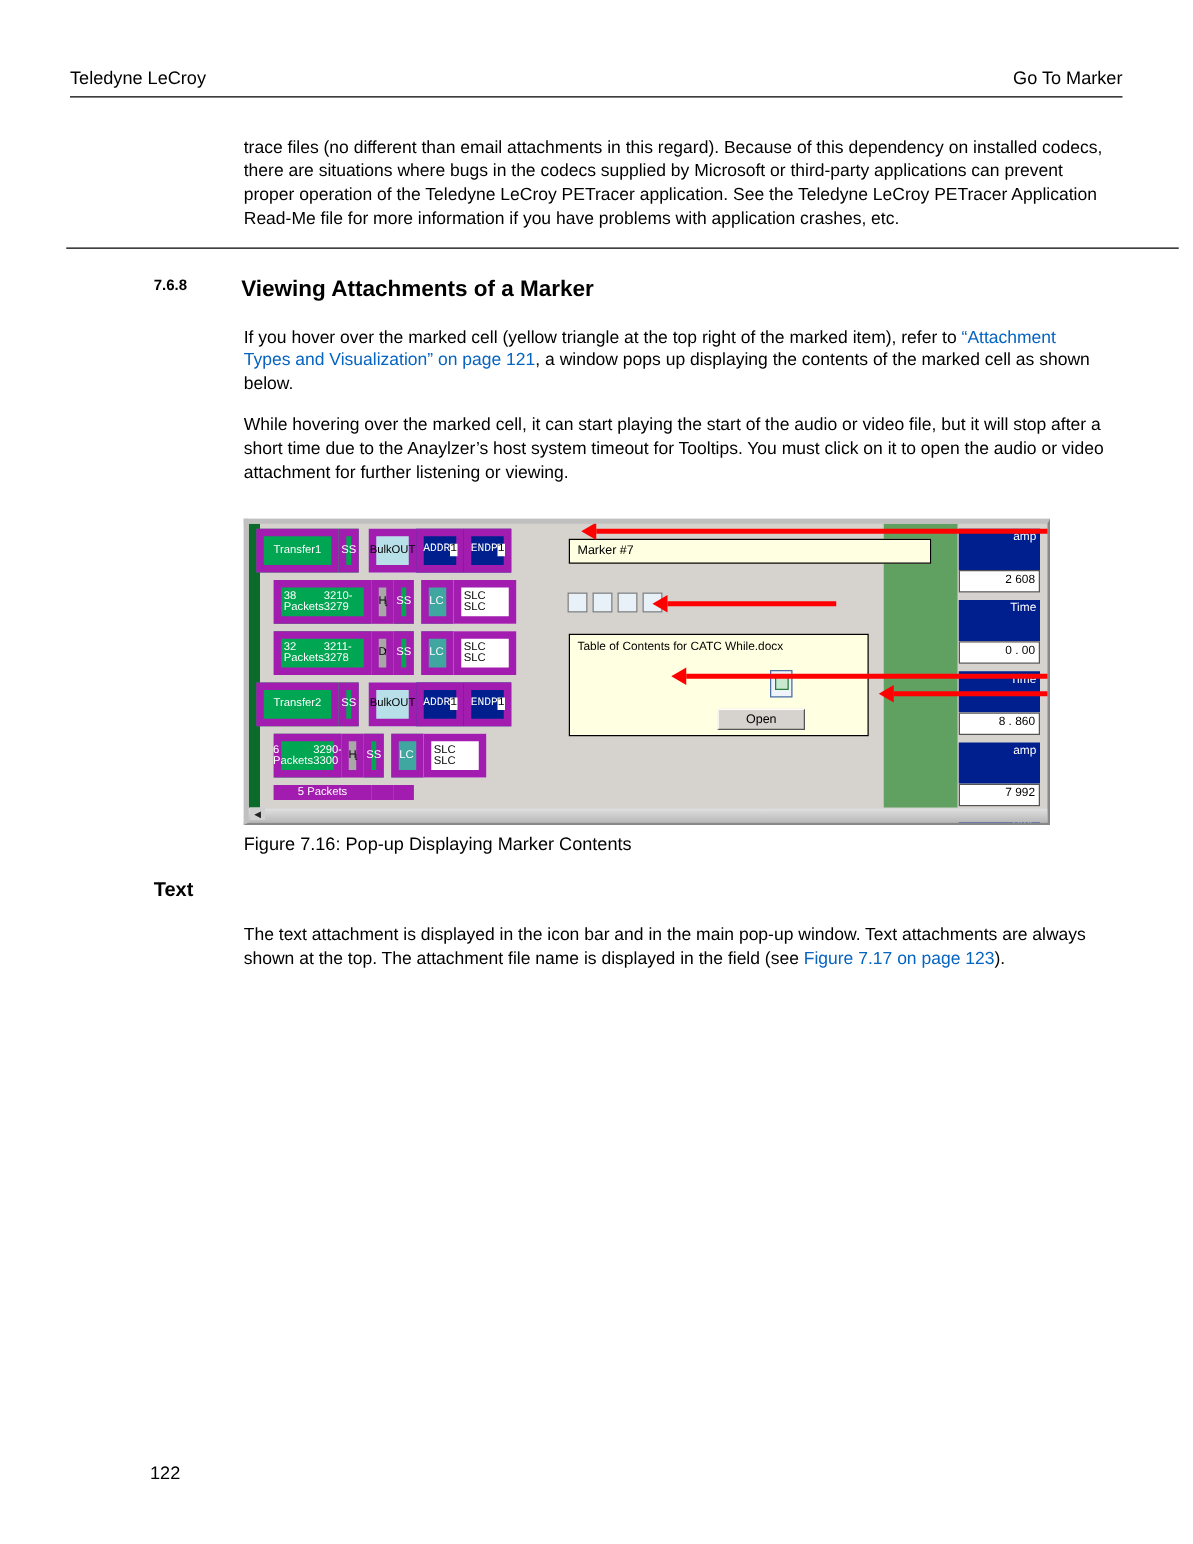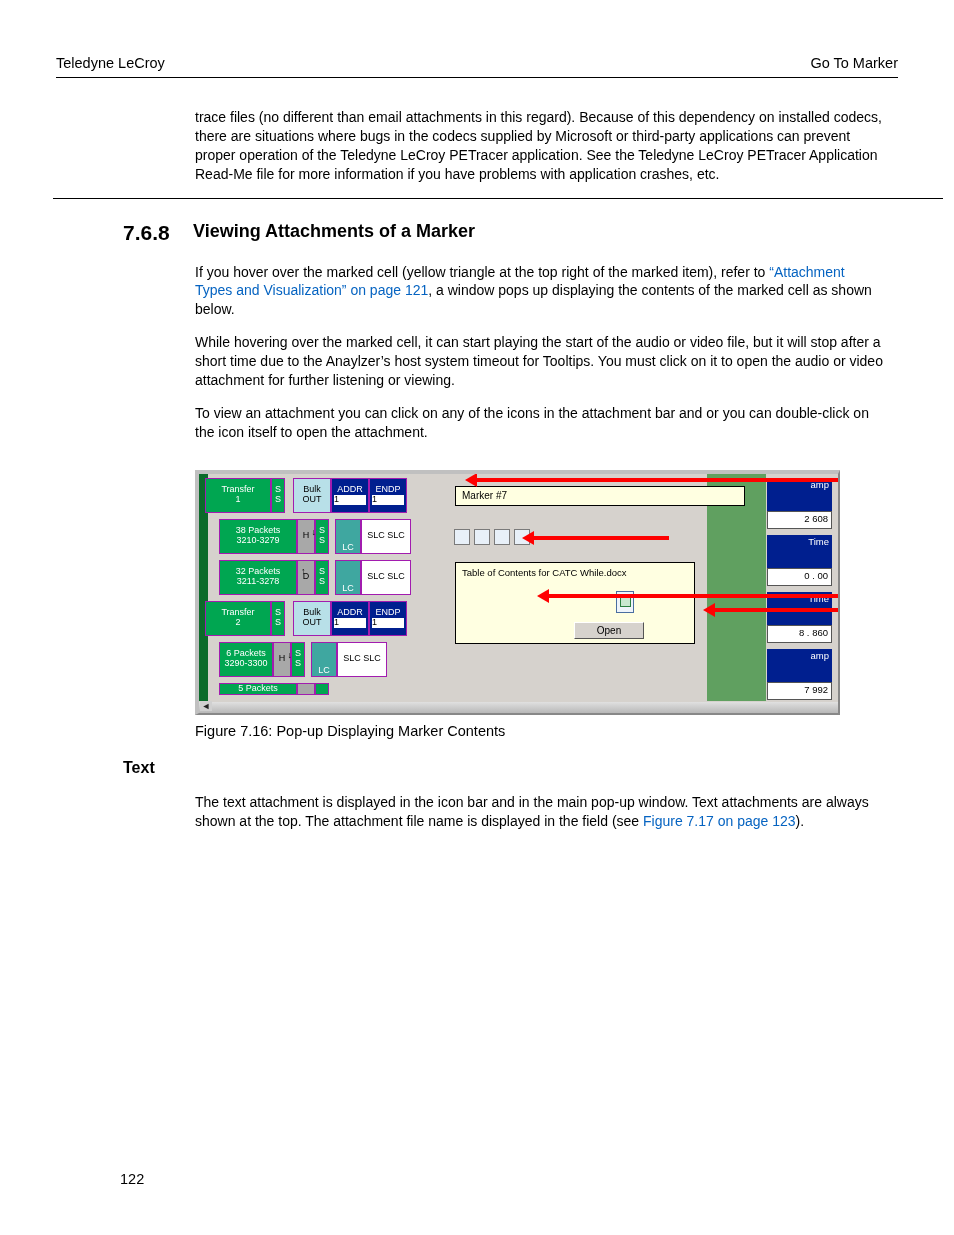--- a/index.html
+++ b/index.html
@@ -43,21 +43,21 @@
     margin-left: -70px;
     margin-right: -40px;
   }
   .section-row {
     display: flex;
     gap: 18px;
     margin-bottom: 18px;
   }
   .section-num {
     font-weight: 700;
-    font-size: 21px;
+    font-size: 12px;
     width: 52px;
     font-family: Arial, sans-serif;
   }
   .section-title {
     font-weight: 700;
     font-size: 18px;
     font-family: Arial, sans-serif;
   }
   .link { color: #0563c1; }
   .sub-head {
@@ -95,32 +95,31 @@
     position: absolute;
     left: 6px; top: 4px; bottom: 12px; width: 250px;
   }
   .row {
     display: flex;
     align-items: stretch;
     height: 35px;
     margin-bottom: 6px;
   }
   .cell {
-    border: 1px solid #a21caf;
-    display: flex;
-    flex-direction: column;
+    border: 6px solid #a21caf;
+    display: flex;
     justify-content: center;
     align-items: center;
     font-size: 9px;
     line-height: 1.1;
     padding: 0 2px;
   }
   .green { background: #00a651; color: #fff; }
   .ltblue { background: #b8e0e8; color: #000; }
-  .navy { background: #001f8f; color: #fff; }
+  .navy { background: #001f8f; color: #fff; font-family: Liberation Mono, monospace; }
   .teal { background: #3fa7a0; color: #fff; justify-content: flex-end; }
   .white { background: #fff; }
   .gray { background: #a8a8a8; }
   .tooltip {
     position: absolute;
     background: #ffffe1;
     border: 1px solid #000;
     font-size: 10px;
   }
   .tt1 { left: 256px; top: 12px; width: 290px; height: 20px; padding: 3px 6px; }
@@ -229,21 +228,20 @@
   <div class="section-row">
     <div class="section-num">7.6.8</div>
     <div class="section-title">Viewing Attachments of a Marker</div>
   </div>
 
   <p class="para">
     <span>If you hover over the marked cell (yellow triangle at the top right of the marked item), refer to </span><span class="link">“Attachment Types and Visualization” on page 121</span><span>, a window pops up displaying the contents of the marked cell as shown below.</span>
   </p>
 
   <p class="para">While hovering over the marked cell, it can start playing the start of the audio or video file, but it will stop after a short time due to the Anaylzer’s host system timeout for Tooltips. You must click on it to open the audio or video attachment for further listening or viewing.</p>
-  <p class="para">To view an attachment you can click on any of the icons in the attachment bar and or you can double-click on the icon itself to open the attachment.</p>
 
   <div class="figure">
     <div class="gb-right"></div>
     <div class="greenbar gb1"></div>
 
     <div class="trace-area">
 
       <div class="row">
         <div class="cell green" style="width:66px">
             <span>Transfer</span>

